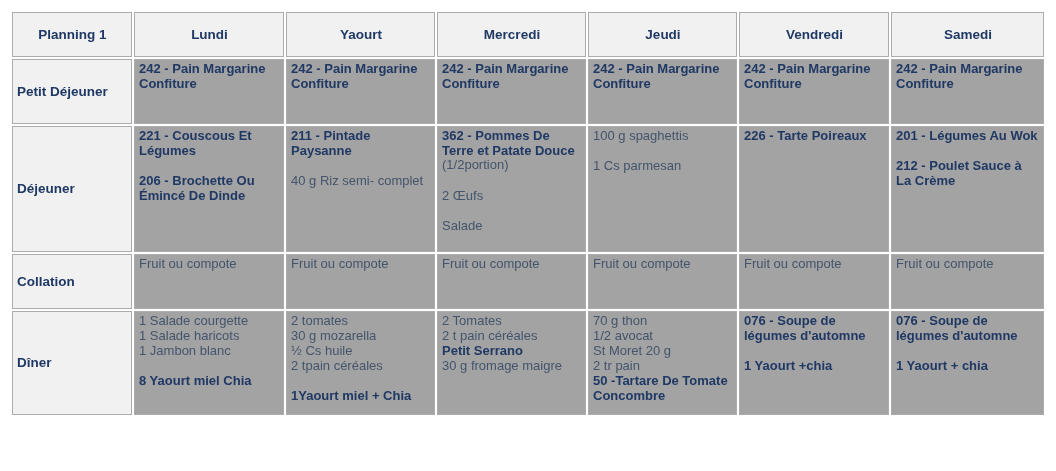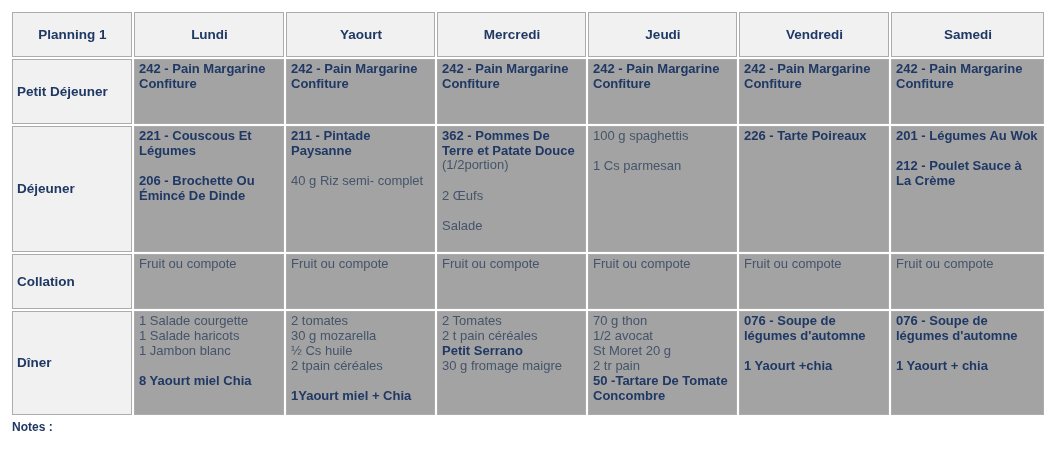--- a/index.html
+++ b/index.html
@@ -204,14 +204,13 @@
             <div class="line bold">1 Yaourt +chia</div>
           </td>
           <td class="mealcell">
             <div class="line bold">076 - Soupe de légumes d'automne</div>
             <div class="line blank">&nbsp;</div>
             <div class="line bold">1 Yaourt + chia</div>
           </td>
         </tr>
       </tbody>
   </table>
-  <div class="notes">Notes :</div>
 </div>
 
 </body></html>

